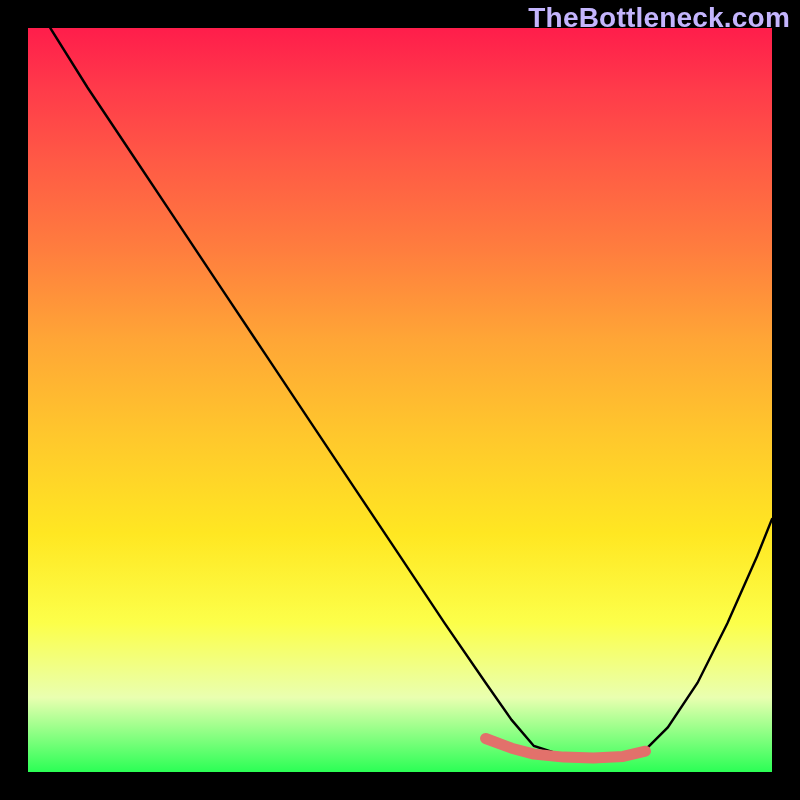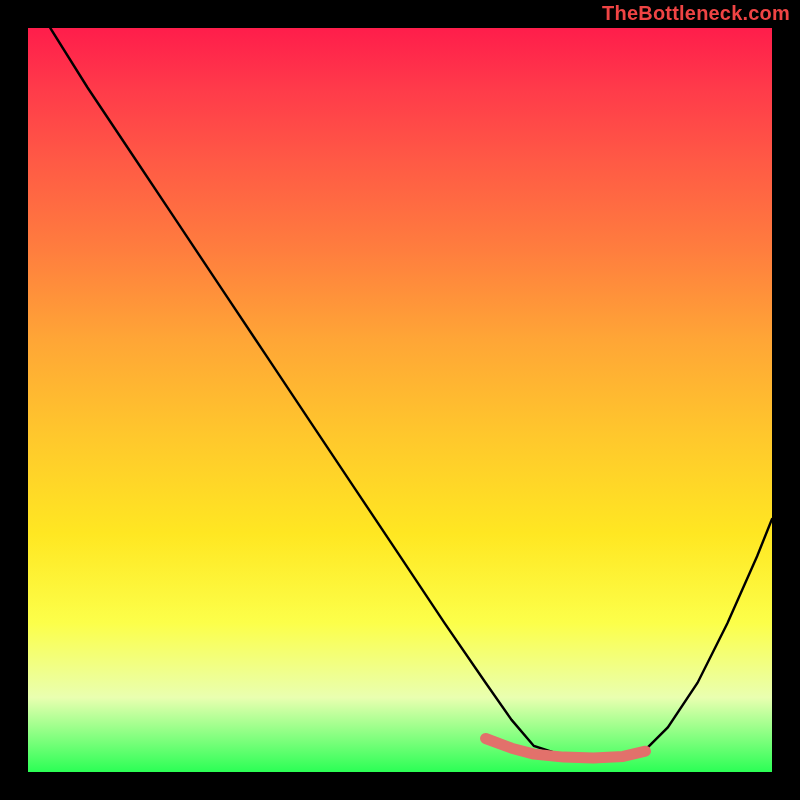--- a/index.html
+++ b/index.html
@@ -14,22 +14,22 @@
   .frame {
     position: relative;
     width: 800px;
     height: 800px;
     background: #000;
   }
   .watermark {
     position: absolute;
     top: 2px;
     right: 10px;
-    color: #ef4444;
-    font-size: 20px;
+    color: #c4b5fd;
+    font-size: 28px;
     font-weight: 600;
     letter-spacing: 0.2px;
     z-index: 10;
   }
   .plot-area {
     position: absolute;
     left: 28px;
     top: 28px;
     width: 744px;
     height: 744px;

